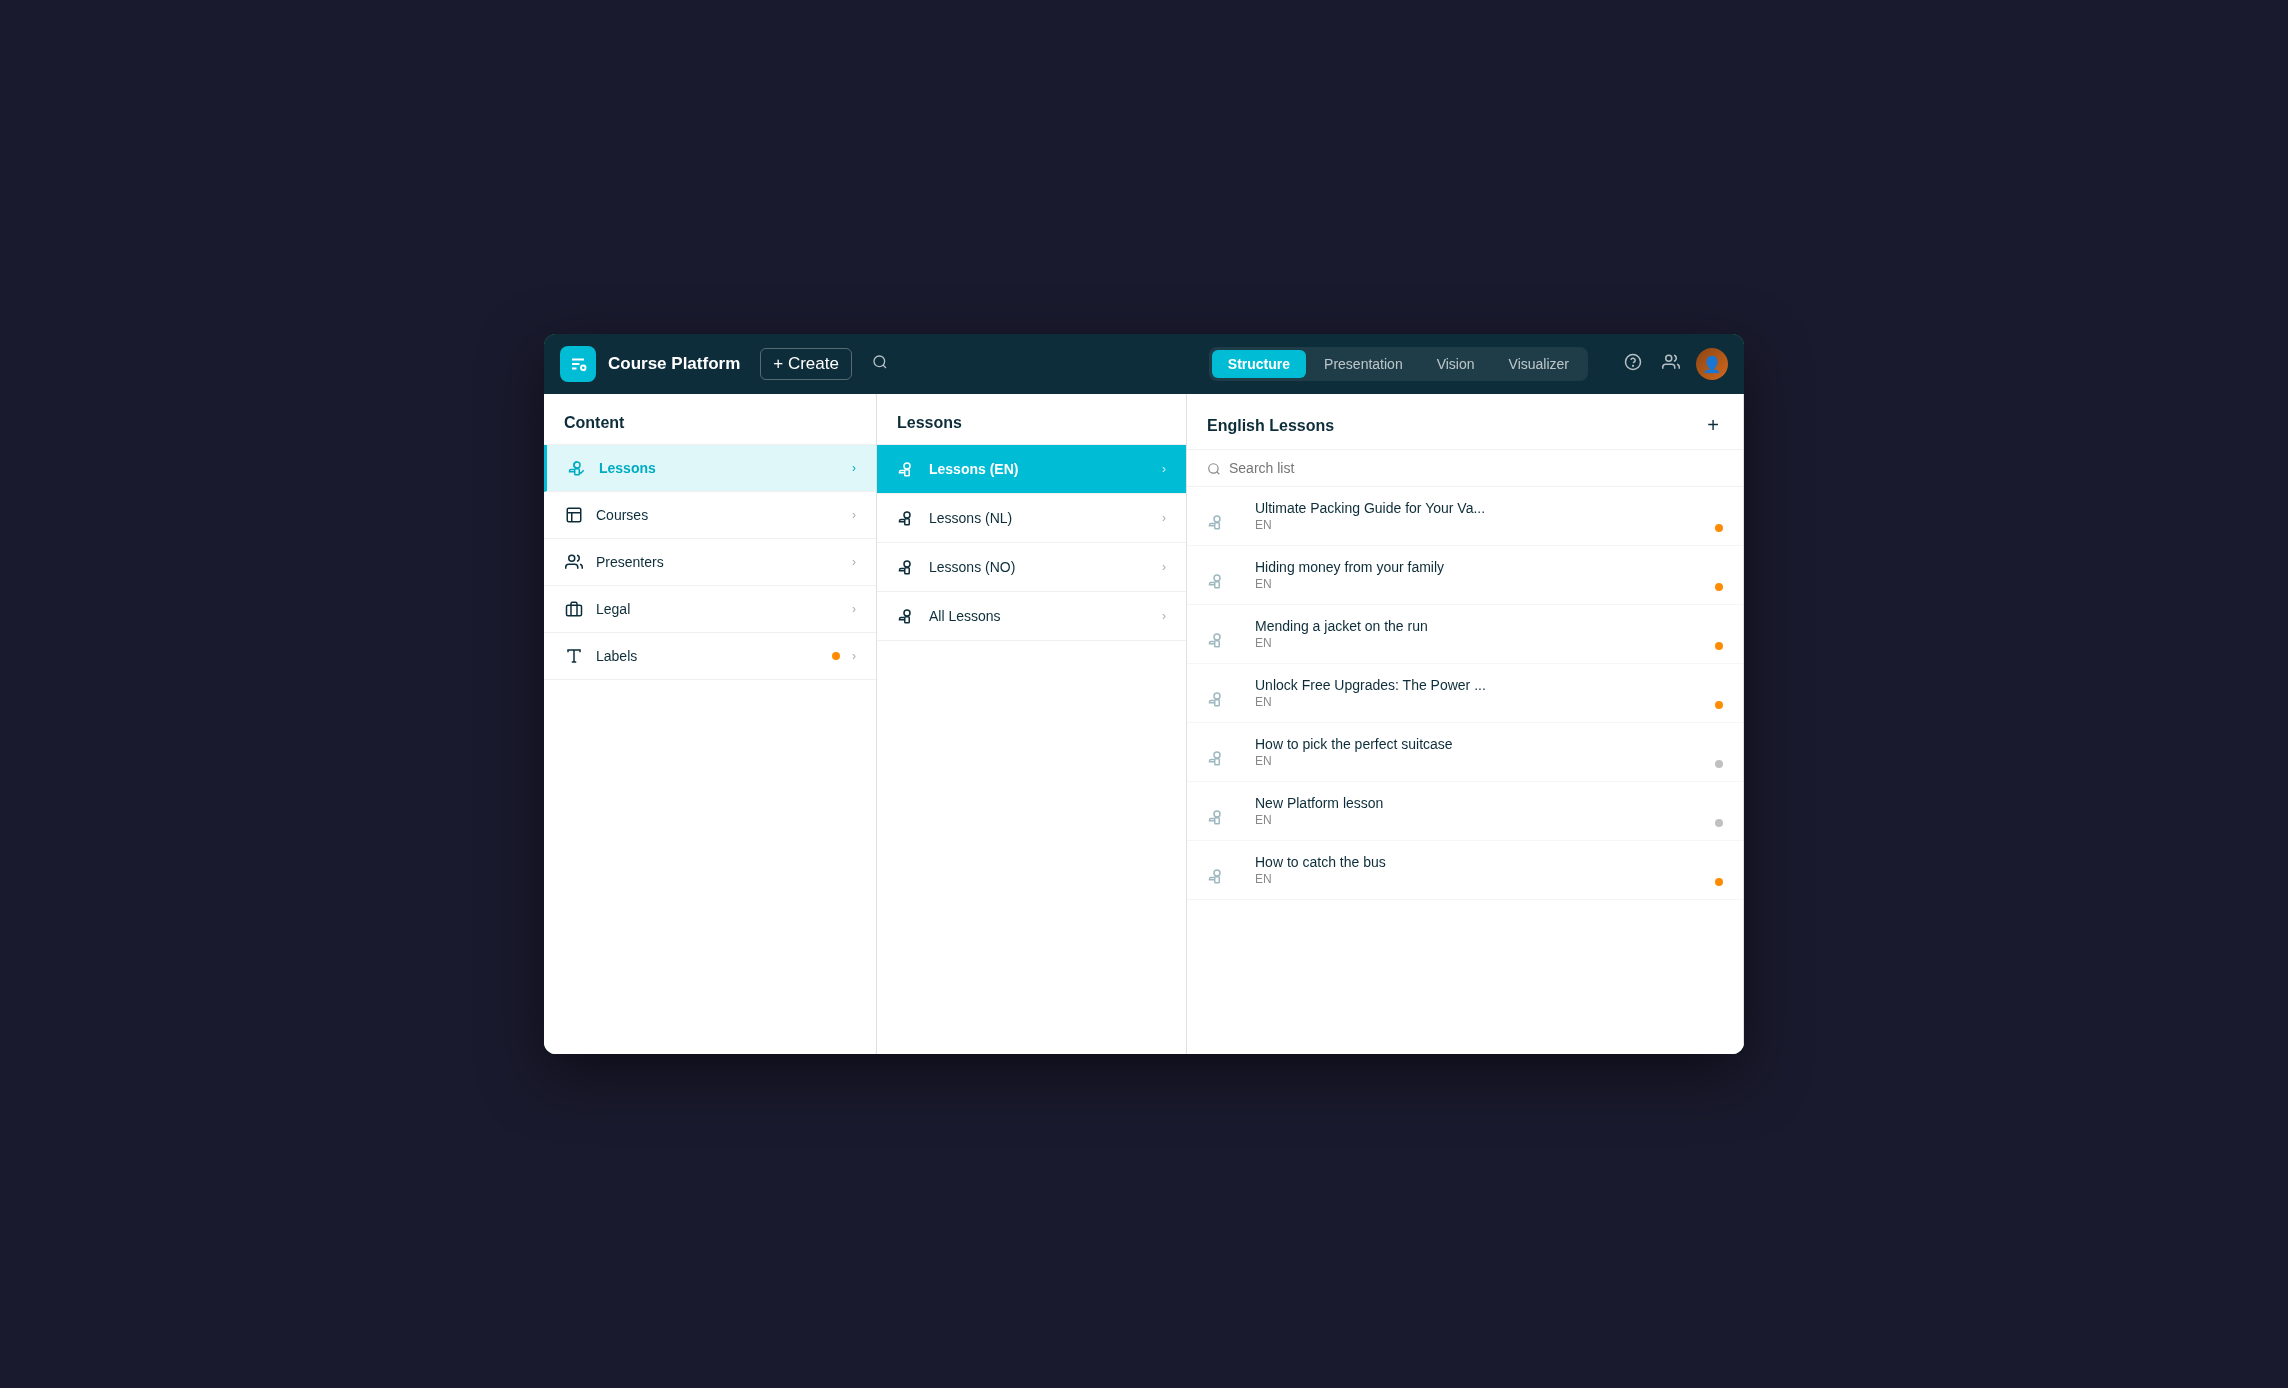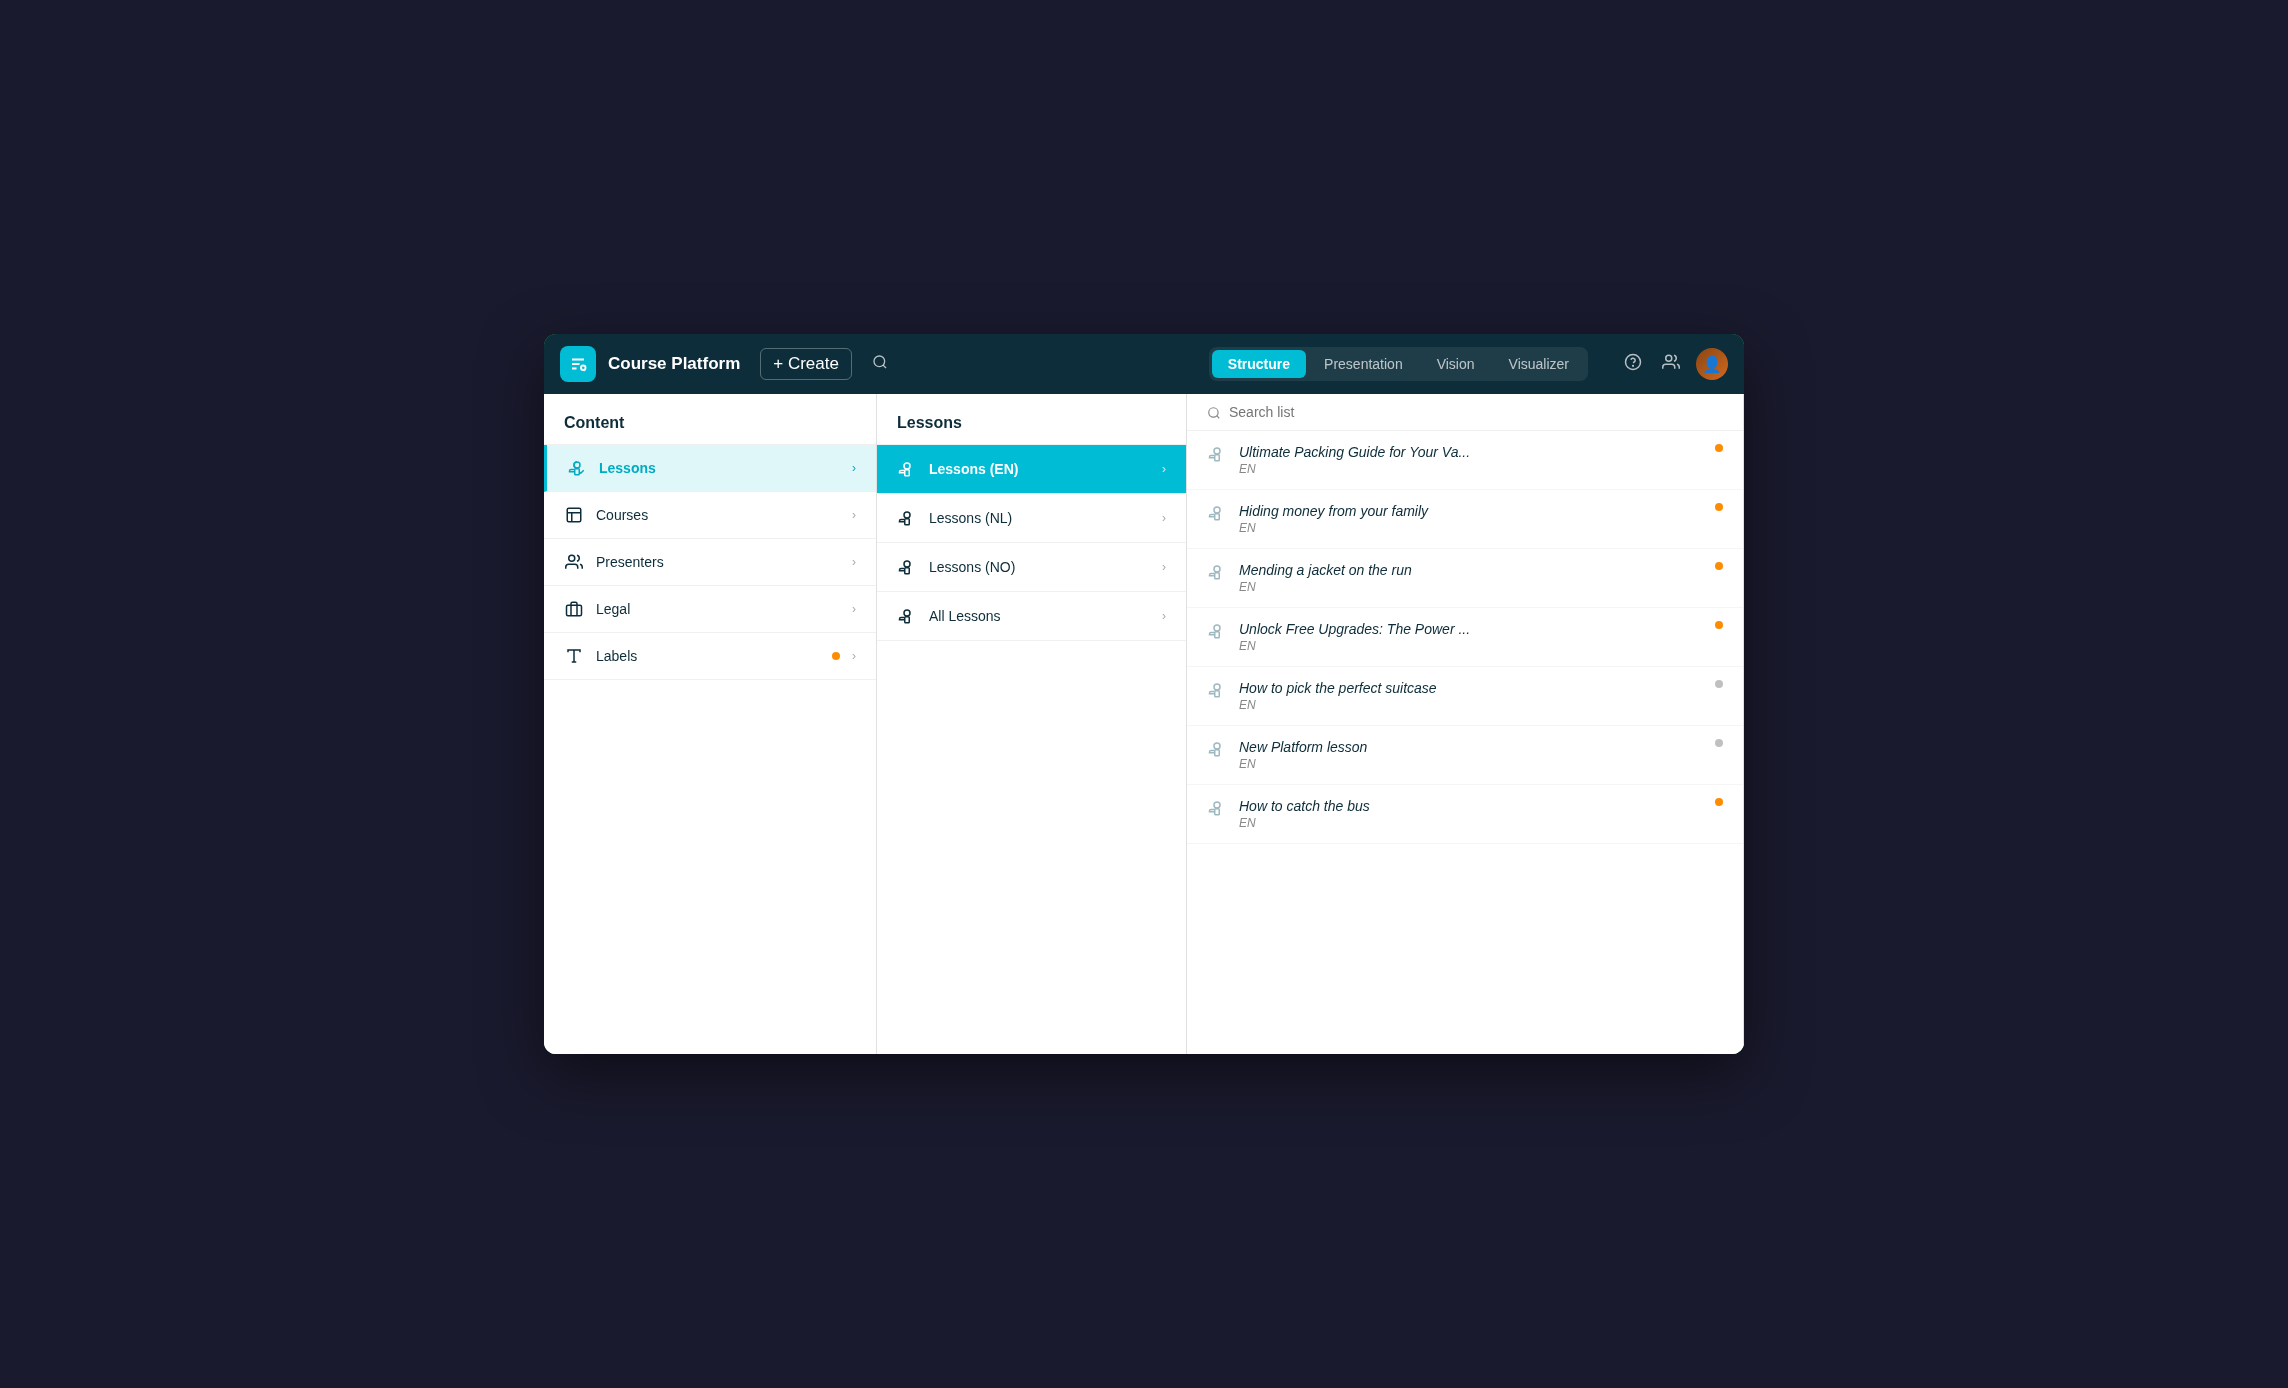--- a/index.html
+++ b/index.html
@@ -269,26 +269,25 @@
       color: #333;
       flex: 1;
       background: none;
     }
     .search-bar-icon {
       color: #888;
       font-size: 14px;
     }
     .lesson-list-item {
       display: flex;
-      align-items: flex-start;
+      align-items: flex-end;
       padding: 13px 20px;
       border-bottom: 1px solid #f5f5f5;
       cursor: pointer;
-      gap: 12px;
-      font-style: italic;
+      gap: 28px;
     }
     .lesson-info {
       flex: 1;
     }
     .lesson-title {
       font-size: 14px;
       color: #0d2d3a;
       font-weight: 500;
       margin-bottom: 2px;
     }
@@ -472,20 +471,24 @@
             <path d="M8 14H4a2 2 0 0 0-2 2v1h6"></path>
             <rect x="9" y="13" width="6" height="8" rx="1"></rect>
           </svg>
         </div>
         <span class="lesson-item-label">All Lessons</span>
         <span class="nav-arrow">›</span>
       </div>
     </div>
 
     <div class="panel panel-right">
+      <div class="right-panel-header">
+        <span class="right-panel-title">English Lessons</span>
+        <button class="add-btn">+</button>
+      </div>
 
       <div class="search-bar">
         <svg class="search-bar-icon" width="14" height="14" viewBox="0 0 24 24" fill="none" stroke="#888" stroke-width="2">
           <circle cx="11" cy="11" r="8"></circle>
             <path d="m21 21-4.35-4.35"></path>
         </svg>
         <input type="text" placeholder="Search list" style="">
       </div>
 
       <div id="lesson-list">

